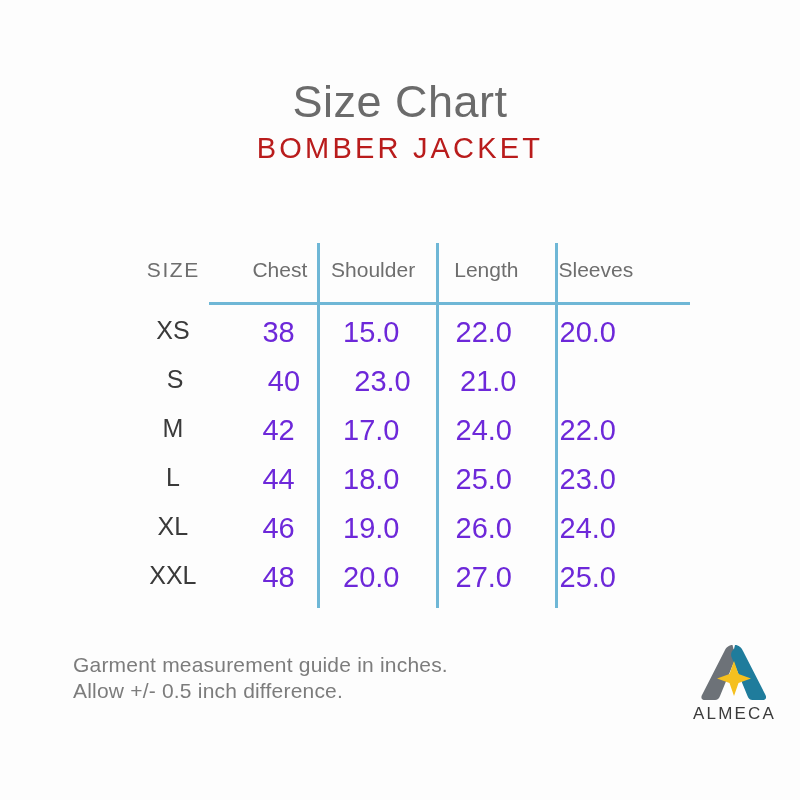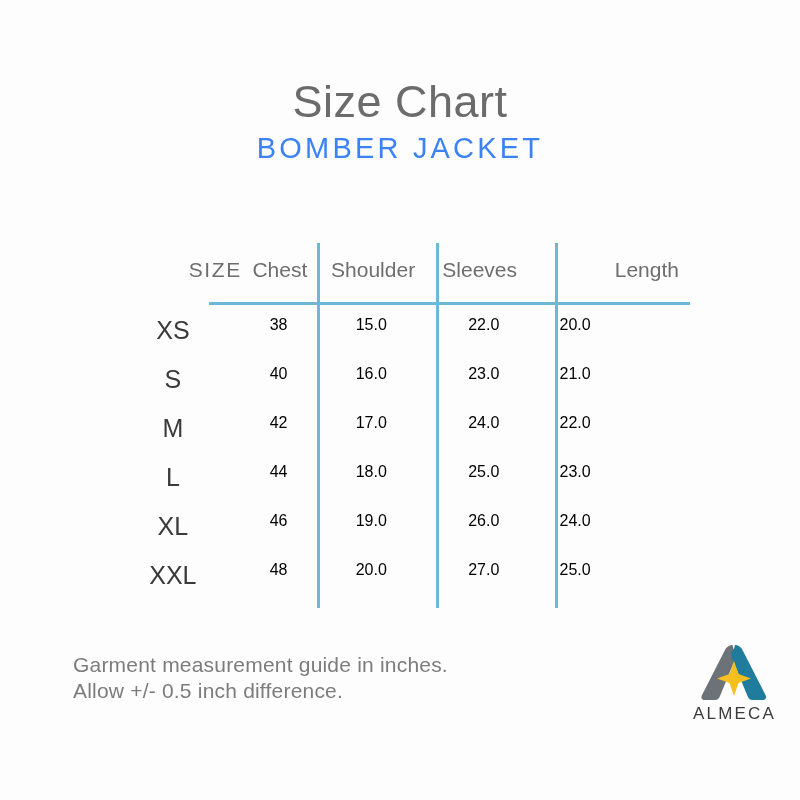--- a/index.html
+++ b/index.html
@@ -34,21 +34,21 @@
     font-size: 45px;
     font-weight: 300;
     color: #6b6b6b;
     letter-spacing: 0.5px;
     line-height: 1.05;
   }
   .subtitle {
     margin-top: 7px;
     font-size: 29px;
     font-weight: 300;
-    color: #3b82f6;
+    color: #b91c1c;
     letter-spacing: 3.2px;
   }
 
   
   .table-wrap {
     position: absolute;
     left: 105px;
     top: 240px;
     width: 600px;
     height: 375px;
@@ -85,41 +85,41 @@
     height: 60px;
     display: flex;
     align-items: center;
   }
   .th {
     font-size: 21px;
     font-weight: 300;
     color: #6e6e6e;
     text-align: center;
   }
-  .th.c-size    { width: 140px; letter-spacing: 1.6px; text-align: right; }
+  .th.c-size    { width: 140px; letter-spacing: 1.6px; }
   .th.c-chest   { width: 78px;  }
   .th.c-shld    { width: 113px; }
   .th.c-length  { width: 119px; }
   .th.c-sleeves { width: 150px; text-align: left; padding-left: 14px; }
 
   
   .tbody {
     position: absolute;
     left: 0;
     top: 76px;
     width: 600px;
   }
   .trow {
     display: flex;
     height: 49px;
   }
   .td {
-    font-size: 16px;
-    font-weight: 300;
-    color: #000000;
+    font-size: 29px;
+    font-weight: 300;
+    color: #6d28d9;
     text-align: center;
   }
   .td.c-size {
     width: 140px;
     color: #3a3a3a;
     font-size: 25px;
   }
   .td.c-chest   { width: 78px;  }
   .td.c-shld    { width: 113px; }
   .td.c-length  { width: 119px; }
@@ -173,36 +173,35 @@
 
     <div class="vrule v1"></div>
     <div class="vrule v2"></div>
     <div class="vrule v3"></div>
     <div class="hrule"></div>
 
     <div class="thead">
       <div class="th c-size">SIZE</div>
       <div class="th c-chest">Chest</div>
       <div class="th c-shld">Shoulder</div>
+      <div class="th c-length">Length</div>
       <div class="th c-sleeves">Sleeves</div>
-      <div class="th c-length">Length</div>
     </div>
 
     <div class="tbody">
       <div class="trow">
         <div class="td c-size">XS</div>
         <div class="td c-chest">38</div>
         <div class="td c-shld">15.0</div>
         <div class="td c-length">22.0</div>
         <div class="td c-sleeves">20.0</div>
       </div>
       <div class="trow">
         <div class="td c-size">S</div>
         <div class="td c-chest">40</div>
-        <div class="td c-shld">16.0</div>
         <div class="td c-length">23.0</div>
         <div class="td c-sleeves">21.0</div>
       </div>
       <div class="trow">
         <div class="td c-size">M</div>
         <div class="td c-chest">42</div>
         <div class="td c-shld">17.0</div>
         <div class="td c-length">24.0</div>
         <div class="td c-sleeves">22.0</div>
       </div>

